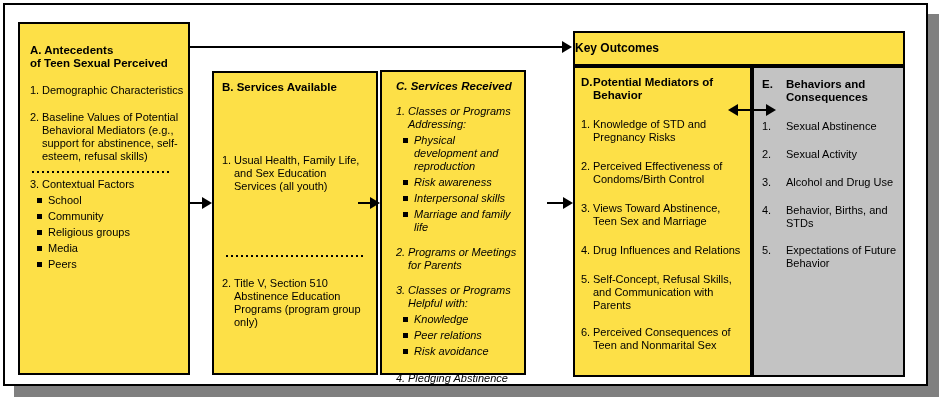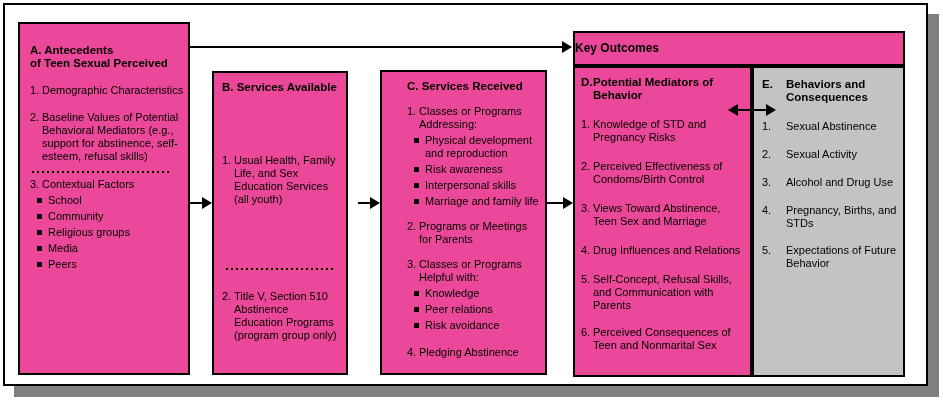--- a/index.html
+++ b/index.html
@@ -7,25 +7,25 @@
   .stage {
     position:relative; width:943px; height:400px; background:#fff; overflow:hidden;
     font-family:"Liberation Sans", sans-serif; color:#000;
   }
   .frame {
     position:absolute; left:3px; top:3px; width:925px; height:383px;
     border:2px solid #000; background:#fff;
     box-shadow:11px 11px 0 #808080;
   }
   .box {
-    position:absolute; border:2px solid #000; background:#ec4899; font-size:11px; line-height:13px;
+    position:absolute; border:2px solid #000; background:#fde047; font-size:11px; line-height:13px;
   }
   .box-a { left:18px;  top:22px; width:172px; height:353px; padding:20px 4px 0 10px; }
-  .box-b { left:212px; top:71px; width:136px; height:304px; padding:8px 6px 0 8px; }
-  .box-c { left:380px; top:70px; width:167px; height:305px; padding:8px 4px 0 25px; }
+  .box-b { left:212px; top:71px; width:166px; height:304px; padding:8px 6px 0 8px; }
+  .box-c { left:380px; top:70px; width:146px; height:305px; padding:8px 4px 0 14px;font-style:italic; }
   .key-outcomes {
     left:573px; top:31px; width:332px; height:35px;
     display:flex; align-items:center; 
     font-weight:bold; font-size:12px;
   }
   .box-d { left:573px; top:66px; width:179px; height:311px; padding:8px 4px 0 6px; }
   .box-e { left:752px; top:66px; width:153px; height:311px; padding:10px 4px 0 8px; background:#c3c3c3; }
   .box-title { font-weight:bold; font-size:11.5px; line-height:13px; }
   .item { display:flex; align-items:flex-start; }
   .num { flex:none; width:12px; }
@@ -208,21 +208,21 @@
     <div class="item mt15">
       <span class="num-wide">2.</span>
       <span class="txt">Sexual Activity</span>
     </div>
     <div class="item mt15">
       <span class="num-wide">3.</span>
       <span class="txt">Alcohol and Drug Use</span>
     </div>
     <div class="item mt15">
       <span class="num-wide">4.</span>
-      <span class="txt">Pregnancy, Births, and STDs</span>
+      <span class="txt">Behavior, Births, and STDs</span>
     </div>
     <div class="item mt14">
       <span class="num-wide">5.</span>
       <span class="txt">Expectations of Future Behavior</span>
     </div>
   </div>
 
   <div>
     <div class="hline" style="left:190px; top:46px; width:374px;"></div>
     <div class="head-r" style="left:562px; top:41px;"></div>

